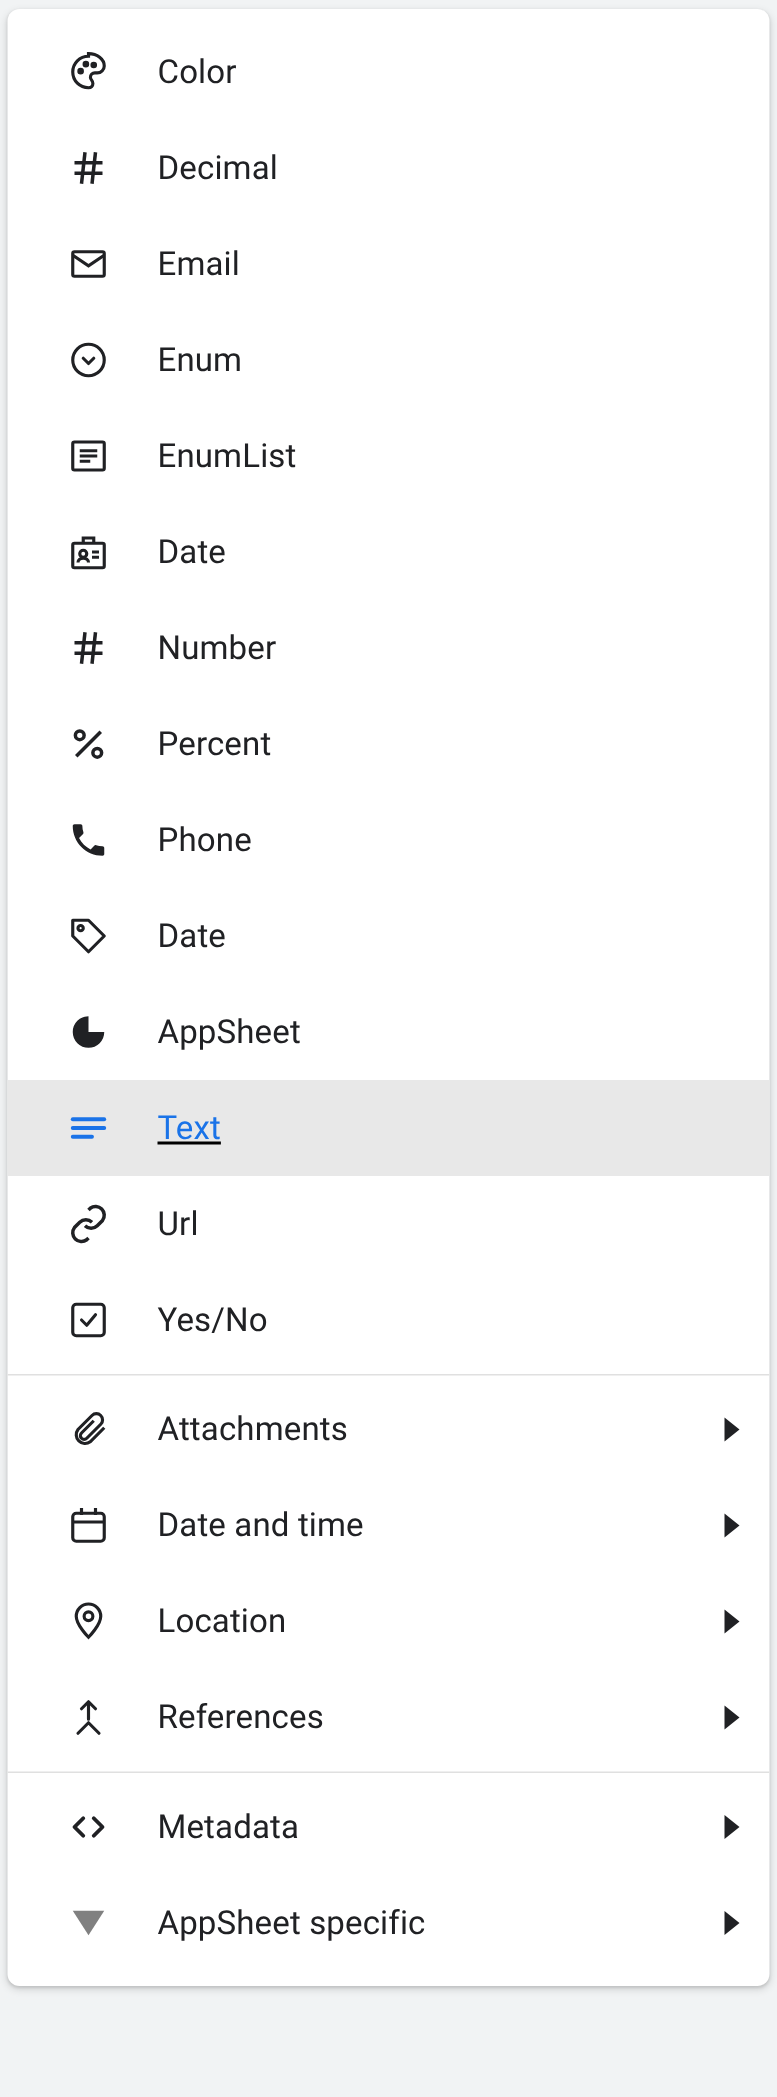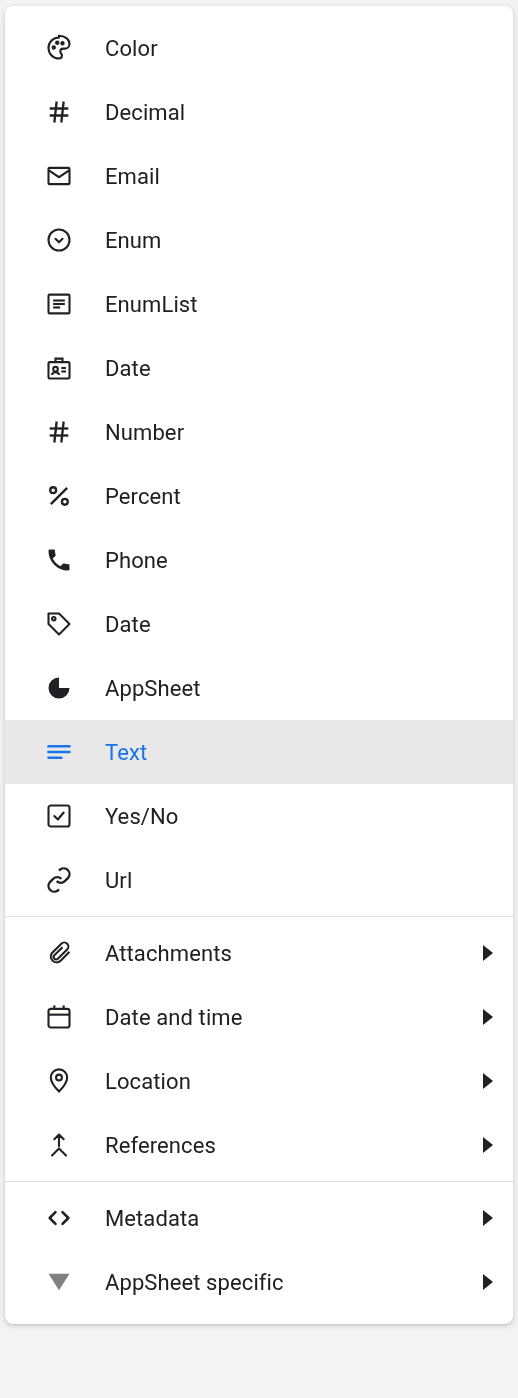--- a/index.html
+++ b/index.html
@@ -29,20 +29,21 @@
     .menu-item {
       display: flex;
       align-items: center;
       height: 64px;
       padding: 0 20px 0 40px;
       cursor: pointer;
       position: relative;
     }
     .menu-item.selected {
       background: #e8e8e8;
+      text-decoration: underline;
     }
     .menu-item.selected .item-label {
       color: #1a73e8;
     }
     .menu-item.selected .icon svg {
       stroke: #1a73e8;
     }
     .menu-item.selected .icon svg path,
     .menu-item.selected .icon svg line,
     .menu-item.selected .icon svg rect,
@@ -215,36 +216,36 @@
         <line x1="3" y1="7" x2="21" y2="7"></line>
         <line x1="3" y1="12" x2="21" y2="12"></line>
         <line x1="3" y1="17" x2="14" y2="17"></line>
       </svg>
     </span>
     <span class="item-label">Text</span>
   </div>
 
   <div class="menu-item">
     <span class="icon">
-      <svg viewBox="0 0 24 24" fill="none" stroke="#202124" stroke-width="1.8">
-        <rect x="3" y="3" width="18" height="18" rx="2"></rect>
-        <path d="M8 12l3 3 5-6" stroke-linecap="round" stroke-linejoin="round"></path>
-      </svg>
-    </span>
-    <span class="item-label">Yes/No</span>
-  </div>
-
-  <div class="menu-item">
-    <span class="icon">
       <svg viewBox="0 0 24 24" fill="none" stroke="#202124" stroke-width="2">
         <path d="M10 13a5 5 0 0 0 7 0l3-3a5 5 0 0 0-7-7l-1 1"></path>
         <path d="M14 11a5 5 0 0 0-7 0l-3 3a5 5 0 0 0 7 7l1-1"></path>
       </svg>
     </span>
     <span class="item-label">Url</span>
+  </div>
+
+  <div class="menu-item">
+    <span class="icon">
+      <svg viewBox="0 0 24 24" fill="none" stroke="#202124" stroke-width="1.8">
+        <rect x="3" y="3" width="18" height="18" rx="2"></rect>
+        <path d="M8 12l3 3 5-6" stroke-linecap="round" stroke-linejoin="round"></path>
+      </svg>
+    </span>
+    <span class="item-label">Yes/No</span>
   </div>
 
   <div class="divider"></div>
 
   <div class="menu-item group">
     <span class="icon">
       <svg viewBox="0 0 24 24" fill="none" stroke="#202124" stroke-width="1.8">
         <path d="M21 11l-8 8a5 5 0 0 1-7-7l8-8a3.5 3.5 0 0 1 5 5l-8 8a2 2 0 0 1-3-3l7-7"></path>
       </svg>
     </span>

